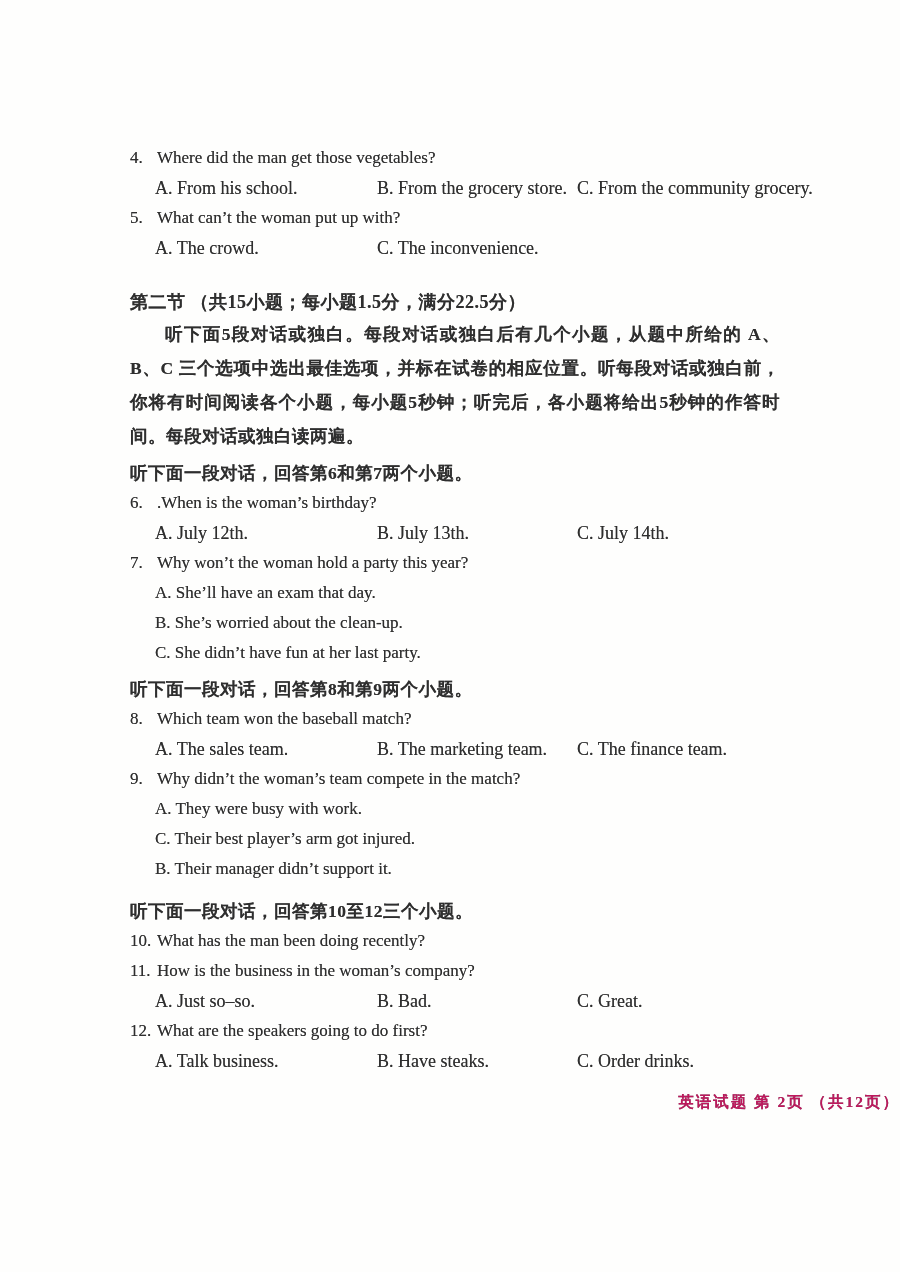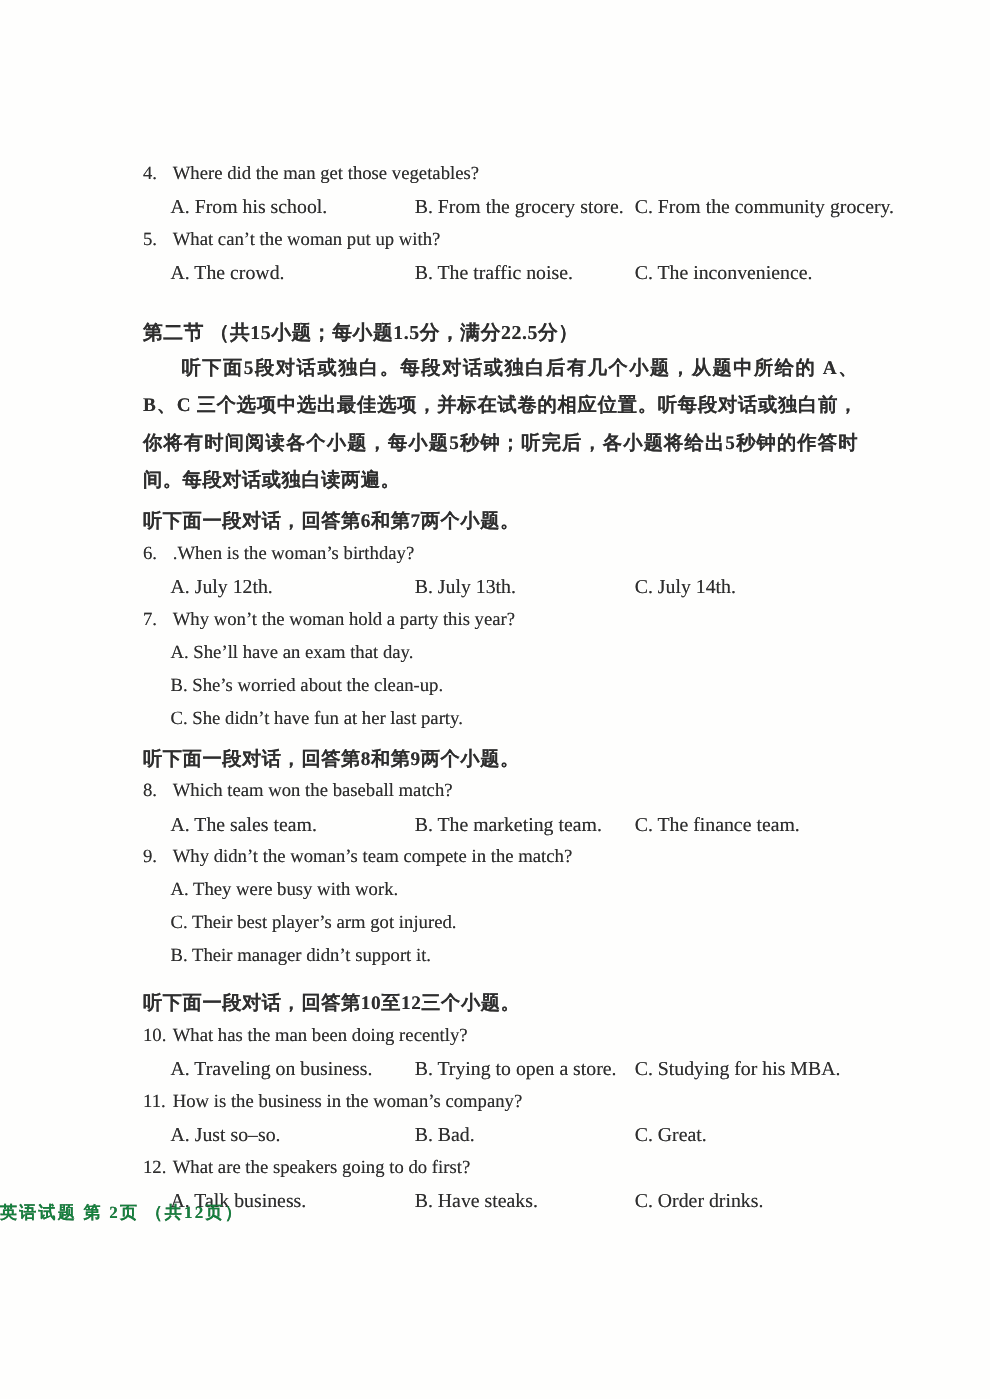--- a/index.html
+++ b/index.html
@@ -61,25 +61,25 @@
     font-weight:700;
     font-size:17.5px;
     line-height:30px; min-height:30px;
     letter-spacing:0.5px;
   }
   .mt5  { margin-top:5px; }
   .mt6  { margin-top:6px; }
   .mt12 { margin-top:12px; }
   .footer {
     position:absolute; left:0; top:1092px; width:100%;
-    text-align:left;
+    text-align:right;
     font-size:15.5px;
     font-weight:600;
     letter-spacing:2px;
-    color:#15803d;
+    color:#be185d;
   }
 </style>
 </head>
 <body>
 
 <div class="page">
   <div class="content">
 
     <div class="q-row">
       <span class="qnum">4.</span>
@@ -90,21 +90,20 @@
       <span class="optB">B. From the grocery store.</span>
       <span class="optC">C. From the community grocery.</span>
     </div>
 
     <div class="q-row">
       <span class="qnum">5.</span>
       <span class="qtext">What can’t the woman put up with?</span>
     </div>
     <div class="opts">
       <span class="optA">A. The crowd.</span>
-      <span class="optB">B. The traffic noise.</span>
       <span class="optC">C. The inconvenience.</span>
     </div>
 
     <div class="heading zh">第二节 （共15小题；每小题1.5分，满分22.5分）</div>
 
     <div class="para">听下面5段对话或独白。每段对话或独白后有几个小题，从题中所给的 A、B、C 三个选项中选出最佳选项，并标在试卷的相应位置。听每段对话或独白前，你将有时间阅读各个小题，每小题5秒钟；听完后，各小题将给出5秒钟的作答时间。每段对话或独白读两遍。</div>
 
     <div class="prompt mt5">听下面一段对话，回答第6和第7两个小题。</div>
 
     <div class="q-row">
@@ -144,25 +143,20 @@
     <div class="opt-st">A. They were busy with work.</div>
     <div class="opt-st">C. Their best player’s arm got injured.</div>
     <div class="opt-st">B. Their manager didn’t support it.</div>
 
     <div class="prompt mt12">听下面一段对话，回答第10至12三个小题。</div>
 
     <div class="q-row">
       <span class="qnum">10.</span>
       <span class="qtext">What has the man been doing recently?</span>
     </div>
-    <div class="opts">
-      <span class="optA">A. Traveling on business.</span>
-      <span class="optB">B. Trying to open a store.</span>
-      <span class="optC">C. Studying for his MBA.</span>
-    </div>
 
     <div class="q-row">
       <span class="qnum">11.</span>
       <span class="qtext">How is the business in the woman’s company?</span>
     </div>
     <div class="opts">
       <span class="optA">A. Just so–so.</span>
       <span class="optB">B. Bad.</span>
       <span class="optC">C. Great.</span>
     </div>

